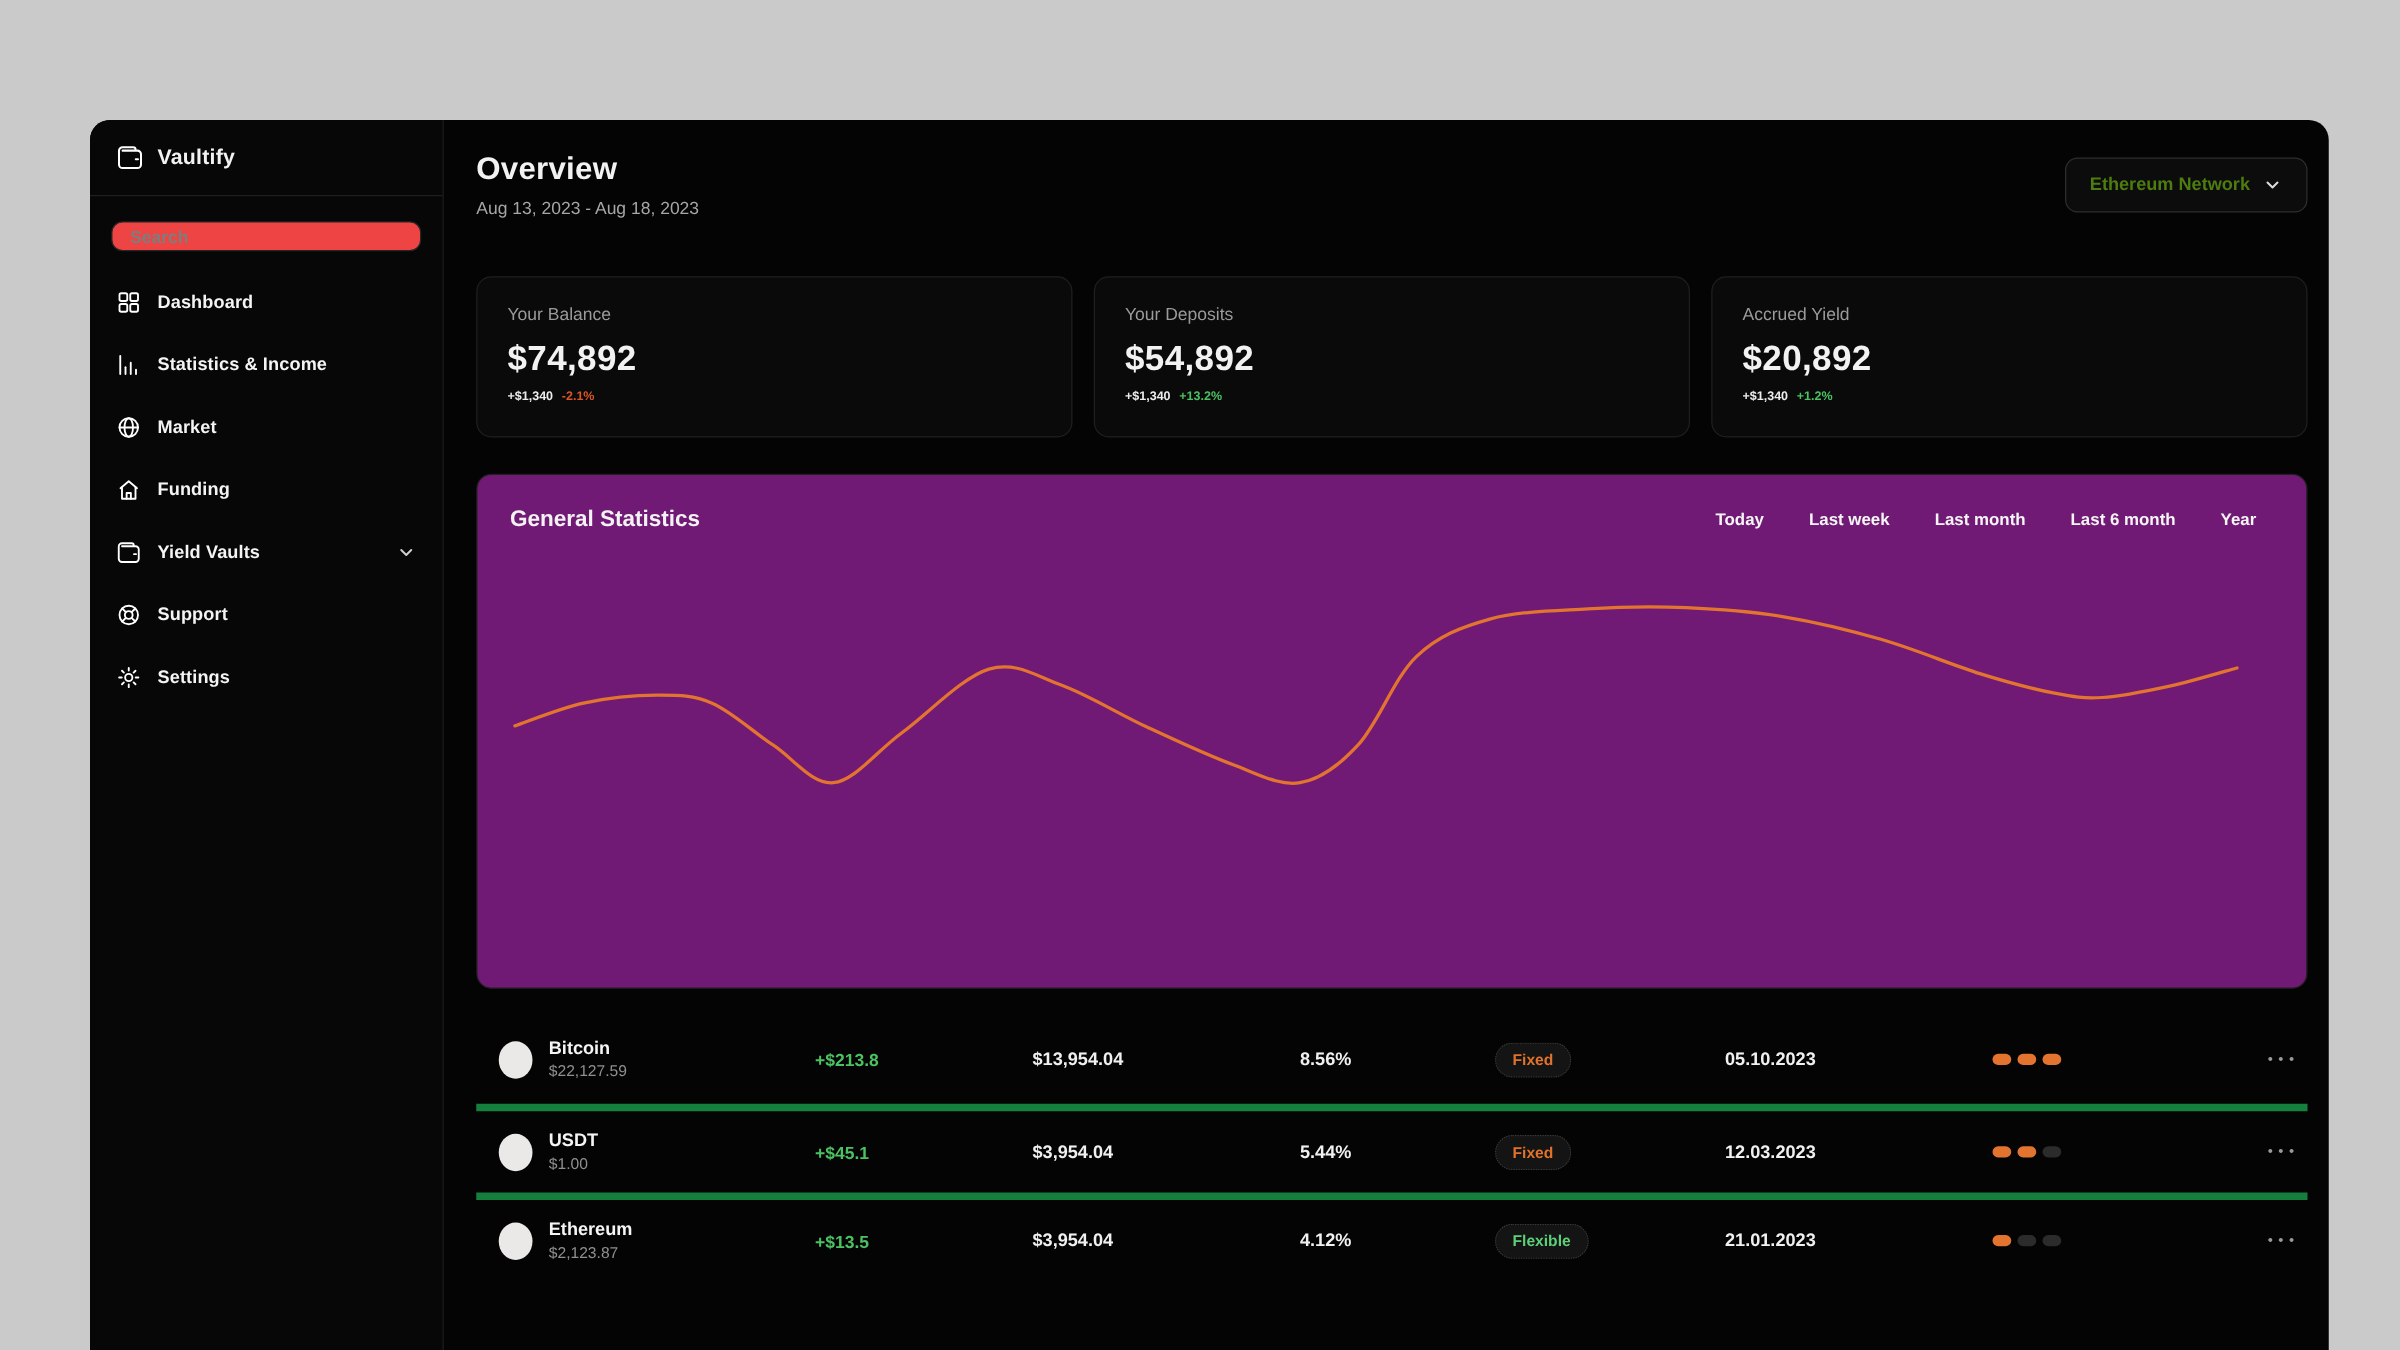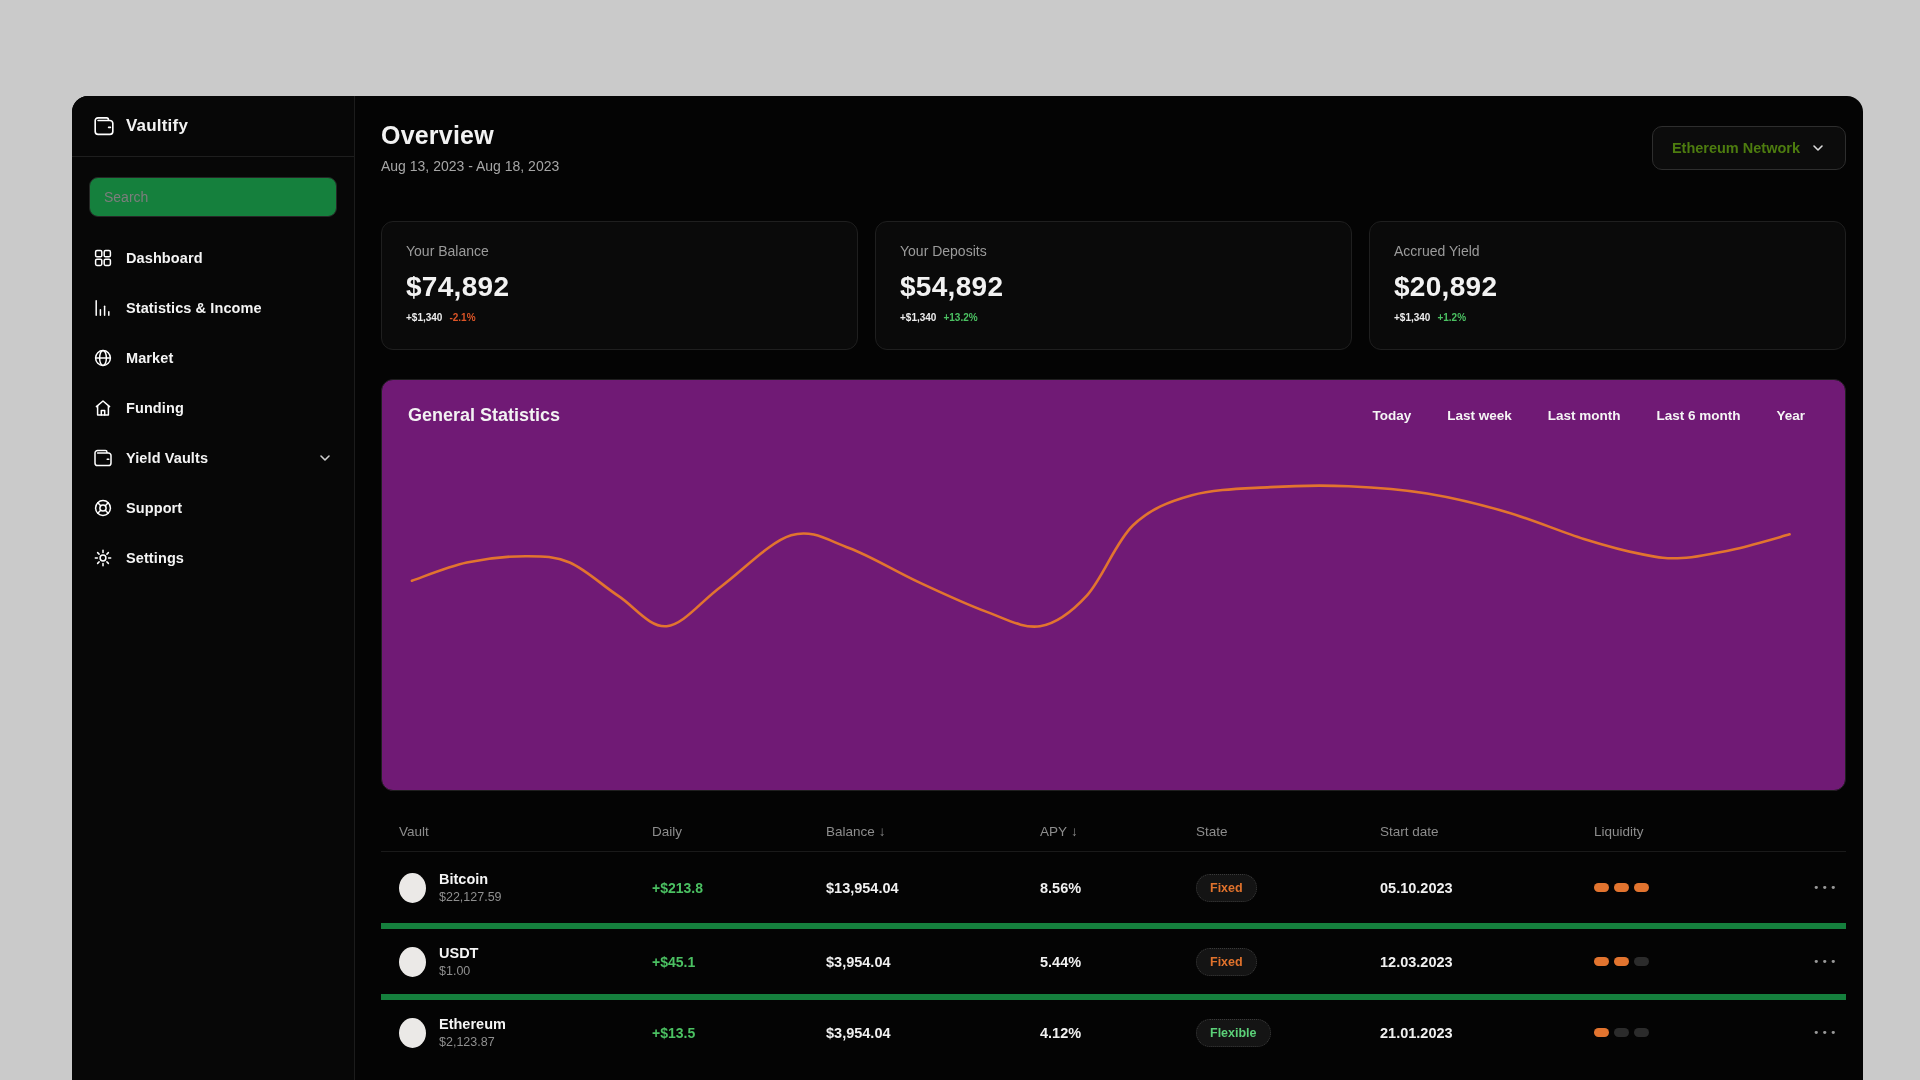--- a/index.html
+++ b/index.html
@@ -20,24 +20,25 @@
     border-right:1px solid #1c1c1c; display:flex; flex-direction:column;
   }
   .logo-row {
     display:flex; align-items:center; gap:11px; padding:0 21px; height:61px;
     border-bottom:1px solid #1e1e1e;
   }
   .logo-icon { width:22px; height:22px; display:inline-flex; color:#fff; }
   .logo-icon svg { width:22px; height:22px; }
   .logo-text { font-size:17px; font-weight:bold; letter-spacing:.2px; }
   .search {
-    margin:20px 17px 6px 17px; height:40px; background:#15803d;
+    margin:20px 17px 6px 17px; height:24px; background:#ef4444;
     border:1px solid #262626; border-radius:9px; color:#e8e8e8;
     font-size:14px; padding:0 14px; outline:none;
     font-family:"Liberation Sans","DejaVu Sans",sans-serif;
+    font-weight:bold;
   }
   .search::placeholder { color:#7d7d7d; }
   .nav { margin-top:10px; display:flex; flex-direction:column; }
   .nav-item {
     display:flex; align-items:center; gap:13px; height:50px; padding:0 21px;
     cursor:pointer; color:#f4f4f4;
   }
   .nav-icon { width:20px; height:20px; display:inline-flex; color:#fff; }
   .nav-icon svg { width:20px; height:20px; }
   .nav-label { font-size:14.5px; font-weight:bold; letter-spacing:.1px; }
@@ -264,30 +265,20 @@
           </div>
       </div>
       <div class="chart-wrap">
         <svg id="chart" viewBox="0 0 1440 330" preserveAspectRatio="none" aria-hidden="true">
             <path d="M 4 146 C 13.3 142.7, 40.7 130.5, 60 126 C 79.3 121.5, 102.5 119.0, 120 119 C 137.5 119.0, 149.2 118.7, 165 126 C 180.8 133.3, 198.5 151.3, 215 163 C 231.5 174.7, 246.5 197.8, 264 196 C 281.5 194.2, 298.8 168.7, 320 152 C 341.2 135.3, 369.3 103.0, 391 96 C 412.7 89.0, 428.5 101.5, 450 110 C 471.5 118.5, 496.7 135.3, 520 147 C 543.3 158.7, 569.2 171.8, 590 180 C 610.8 188.2, 627.8 199.0, 645 196 C 662.2 193.0, 677.2 180.5, 693 162 C 708.8 143.5, 722.2 103.3, 740 85 C 757.8 66.7, 776.7 59.0, 800 52 C 823.3 45.0, 853.3 44.7, 880 43 C 906.7 41.3, 933.3 40.8, 960 42 C 986.7 43.2, 1013.3 45.3, 1040 50 C 1066.7 54.7, 1093.3 61.7, 1120 70 C 1146.7 78.3, 1176.7 92.2, 1200 100 C 1223.3 107.8, 1243.3 113.5, 1260 117 C 1276.7 120.5, 1284.2 122.0, 1300 121 C 1315.8 120.0, 1336.7 115.3, 1355 111 C 1373.3 106.7, 1400.8 97.7, 1410 95" fill="none" stroke="#e2742f" stroke-width="2.6" stroke-linecap="round" vector-effect="non-scaling-stroke"></path>
           </svg>
       </div>
     </section>
 
     <section class="table">
-      <div class="trow thead" id="thead">
-          <div class="th">Vault</div>
-          <div class="th">Daily</div>
-          <div class="th">Balance<span class="sort-arrow">↓</span></div>
-          <div class="th">APY<span class="sort-arrow">↓</span></div>
-          <div class="th">State</div>
-          <div class="th">Start date</div>
-          <div class="th">Liquidity</div>
-          <div class="th"></div>
-        </div>
       <div id="tbody">
           <div class="trow tr">
             <div class="vault-cell">
               <span class="avatar"></span>
               <span>
                 <div class="vault-name">Bitcoin</div>
                 <div class="vault-price">$22,127.59</div>
               </span>
             </div>
             <div class="cell-daily">+$213.8</div>

